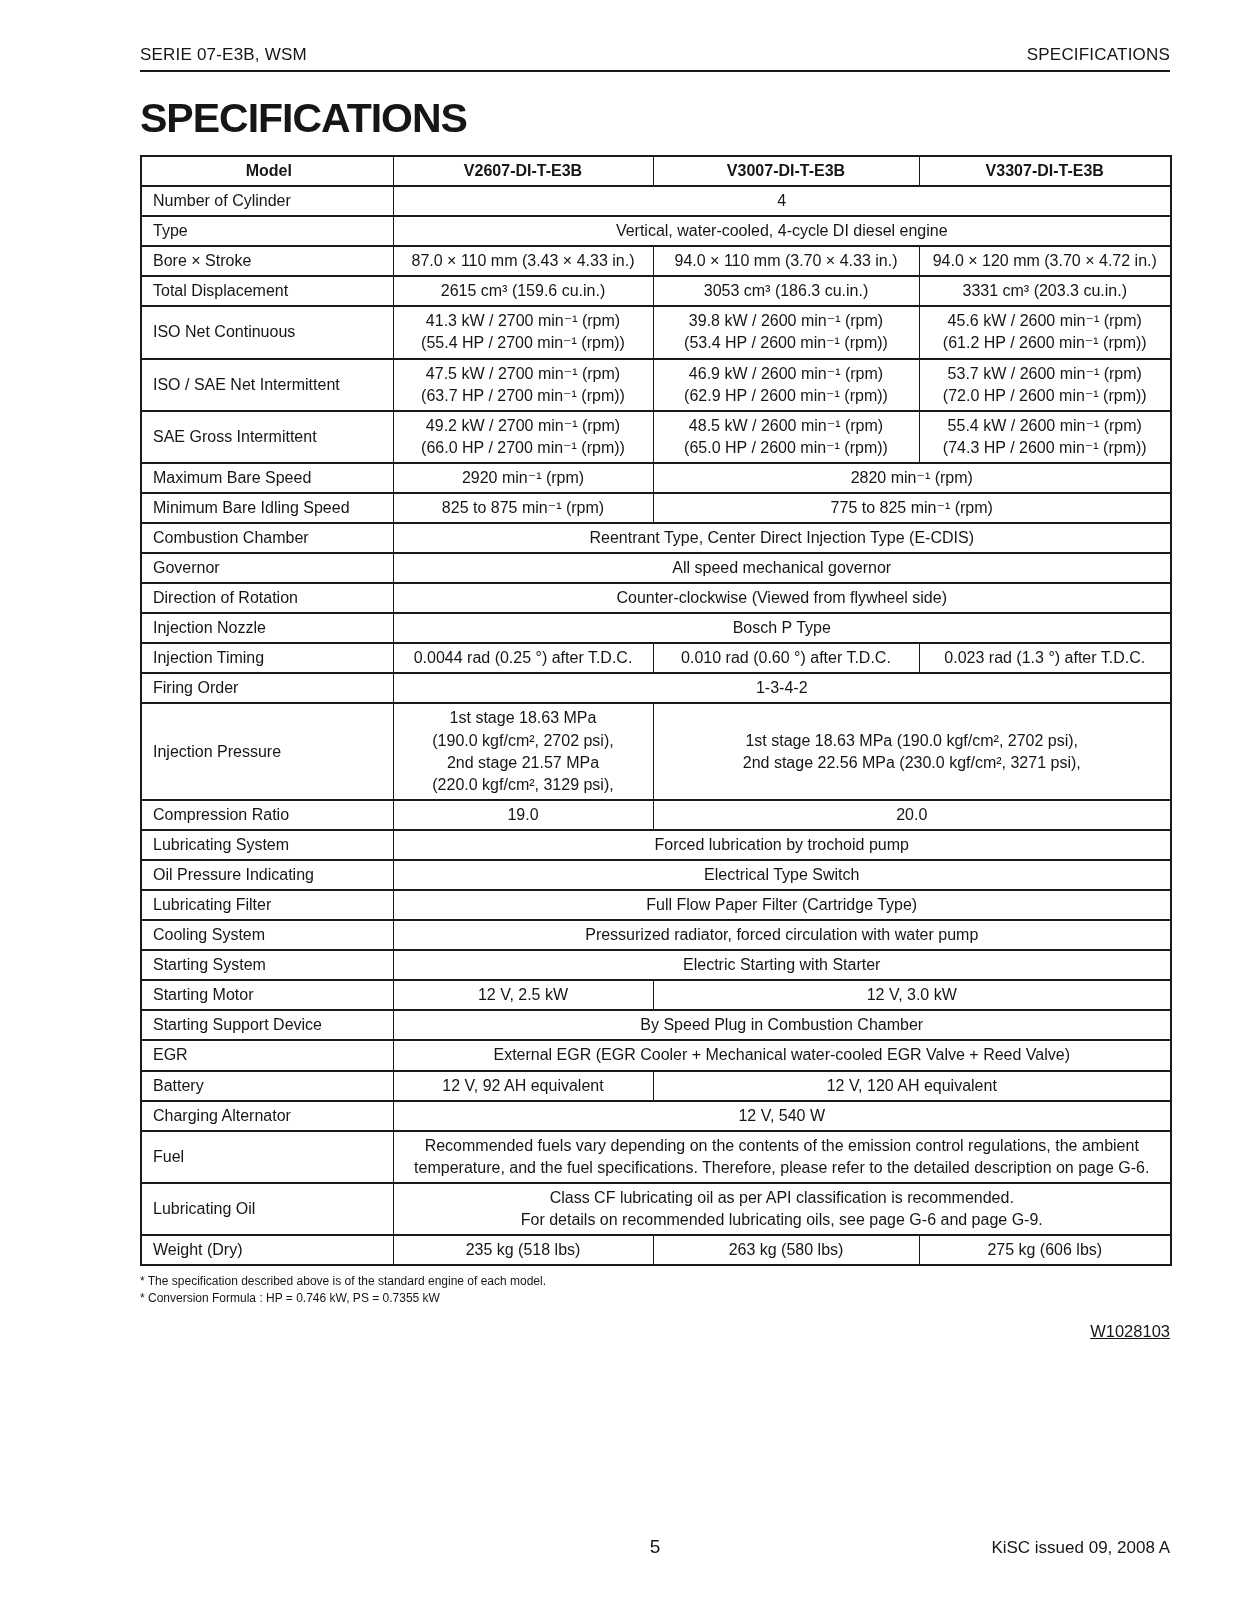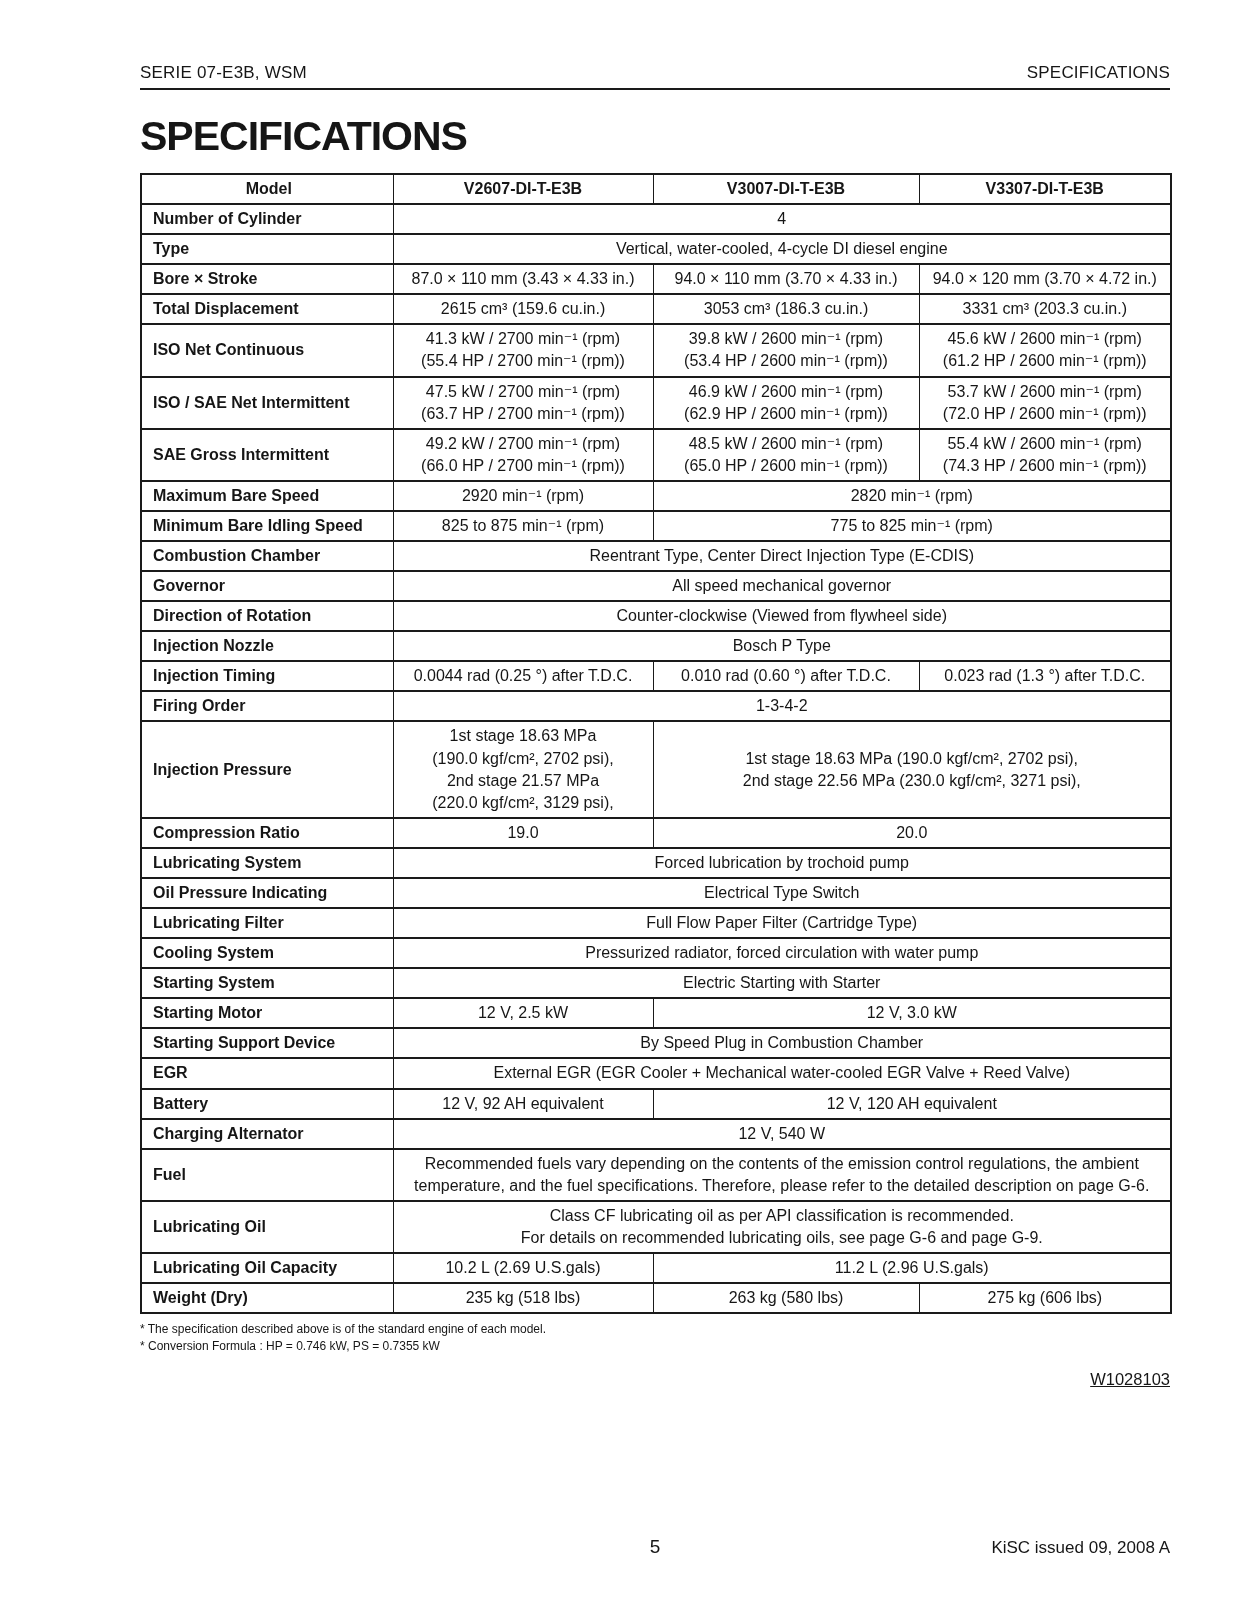--- a/index.html
+++ b/index.html
@@ -13,21 +13,21 @@
   }
   .content {
     position: absolute;
     left: 140px; top: 0;
     width: 1030px;
   }
   .doc-header {
     display: flex;
     justify-content: space-between;
     align-items: flex-end;
-    padding-top: 63px;
+    padding-top: 45px;
     padding-bottom: 5px;
     border-bottom: 2px solid #1a1a1a;
     font-size: 17px;
     letter-spacing: 0.2px;
   }
   .doc-title {
     margin-top: 26px;
     font-size: 41px;
     font-weight: 700;
     letter-spacing: -1px;
@@ -50,21 +50,21 @@
     padding: 3px 8px;
     text-align: center;
     vertical-align: middle;
     white-space: pre-line;
     overflow: hidden;
   }
   table.spec th { font-weight: 700; }
   table.spec .label {
     text-align: left;
     padding-left: 11px;
-    font-weight: 700;
+    font-weight: 400;
   }
   table.spec th.label { font-weight: 700; text-align: center; }
   .footnotes {
     margin-top: 7px;
     font-size: 12px;
     line-height: 1.42;
   }
   .figure-id {
     margin-top: 15px;
     text-align: right;
@@ -258,25 +258,20 @@
           <td class="label">Fuel</td>
           <td colspan="3">Recommended fuels vary depending on the contents of the emission control regulations, the ambient
 temperature, and the fuel specifications.  Therefore, please refer to the detailed description on page G-6.</td>
         </tr>
         <tr>
           <td class="label">Lubricating Oil</td>
           <td colspan="3">Class CF lubricating oil as per API classification is recommended.
 For details on recommended lubricating oils, see page G-6 and page G-9.</td>
         </tr>
         <tr>
-          <td class="label">Lubricating Oil Capacity</td>
-          <td>10.2 L (2.69 U.S.gals)</td>
-          <td colspan="2">11.2 L (2.96 U.S.gals)</td>
-        </tr>
-        <tr>
           <td class="label">Weight (Dry)</td>
           <td>235 kg (518 lbs)</td>
           <td>263 kg (580 lbs)</td>
           <td>275 kg (606 lbs)</td>
         </tr>
       </tbody>
   </table>
 
   <div class="footnotes">
     <div>* The specification described above is of the standard engine of each model.</div>

